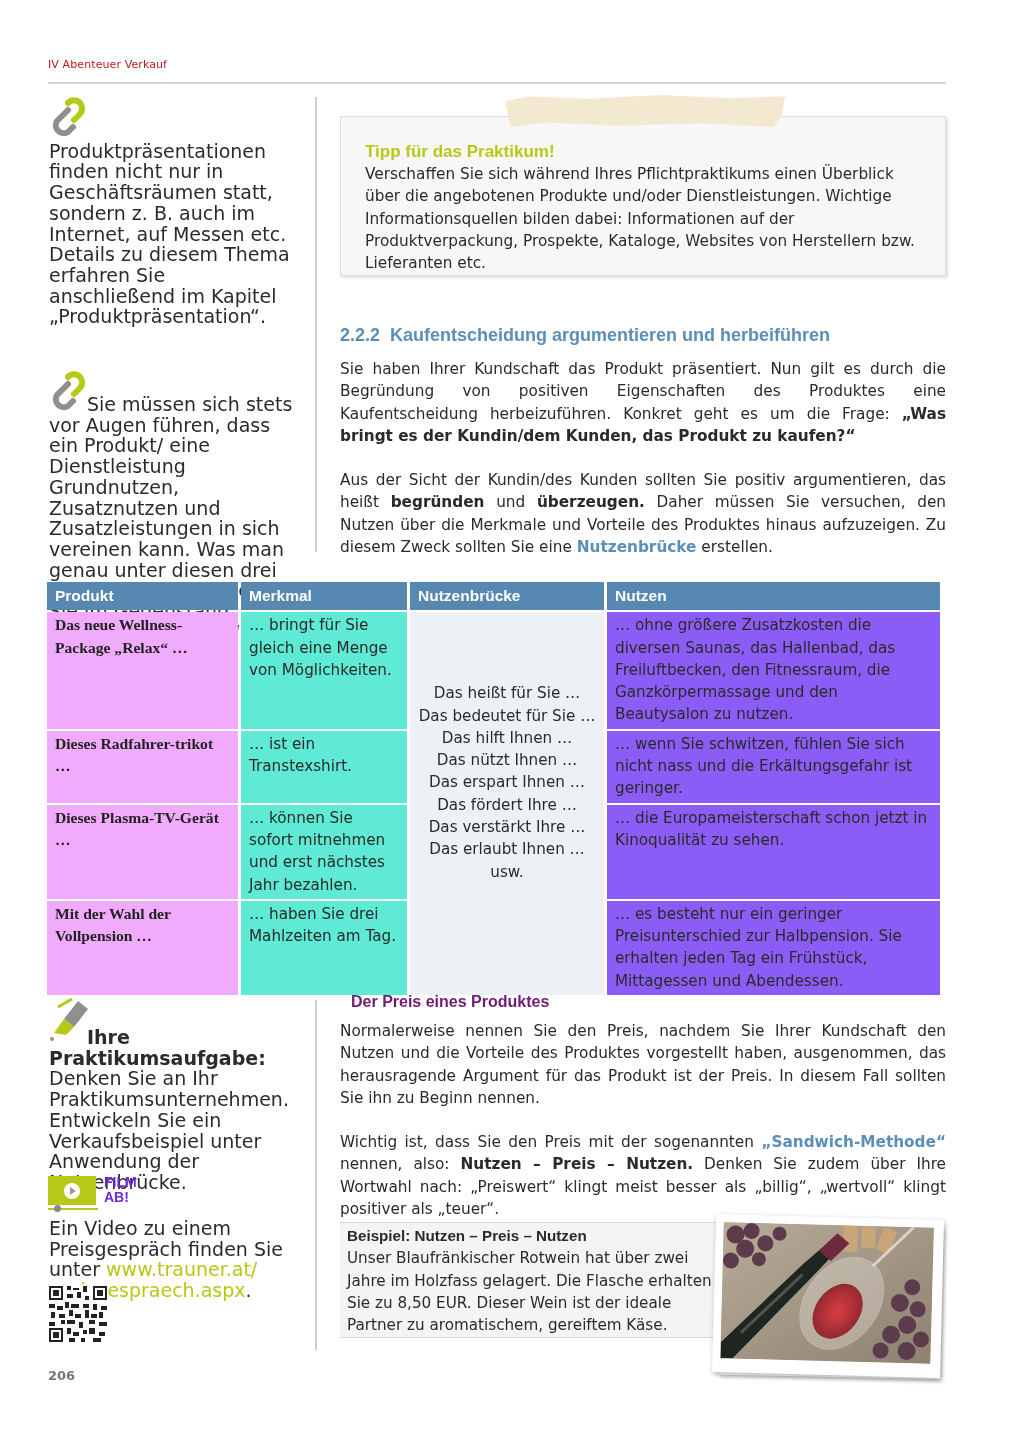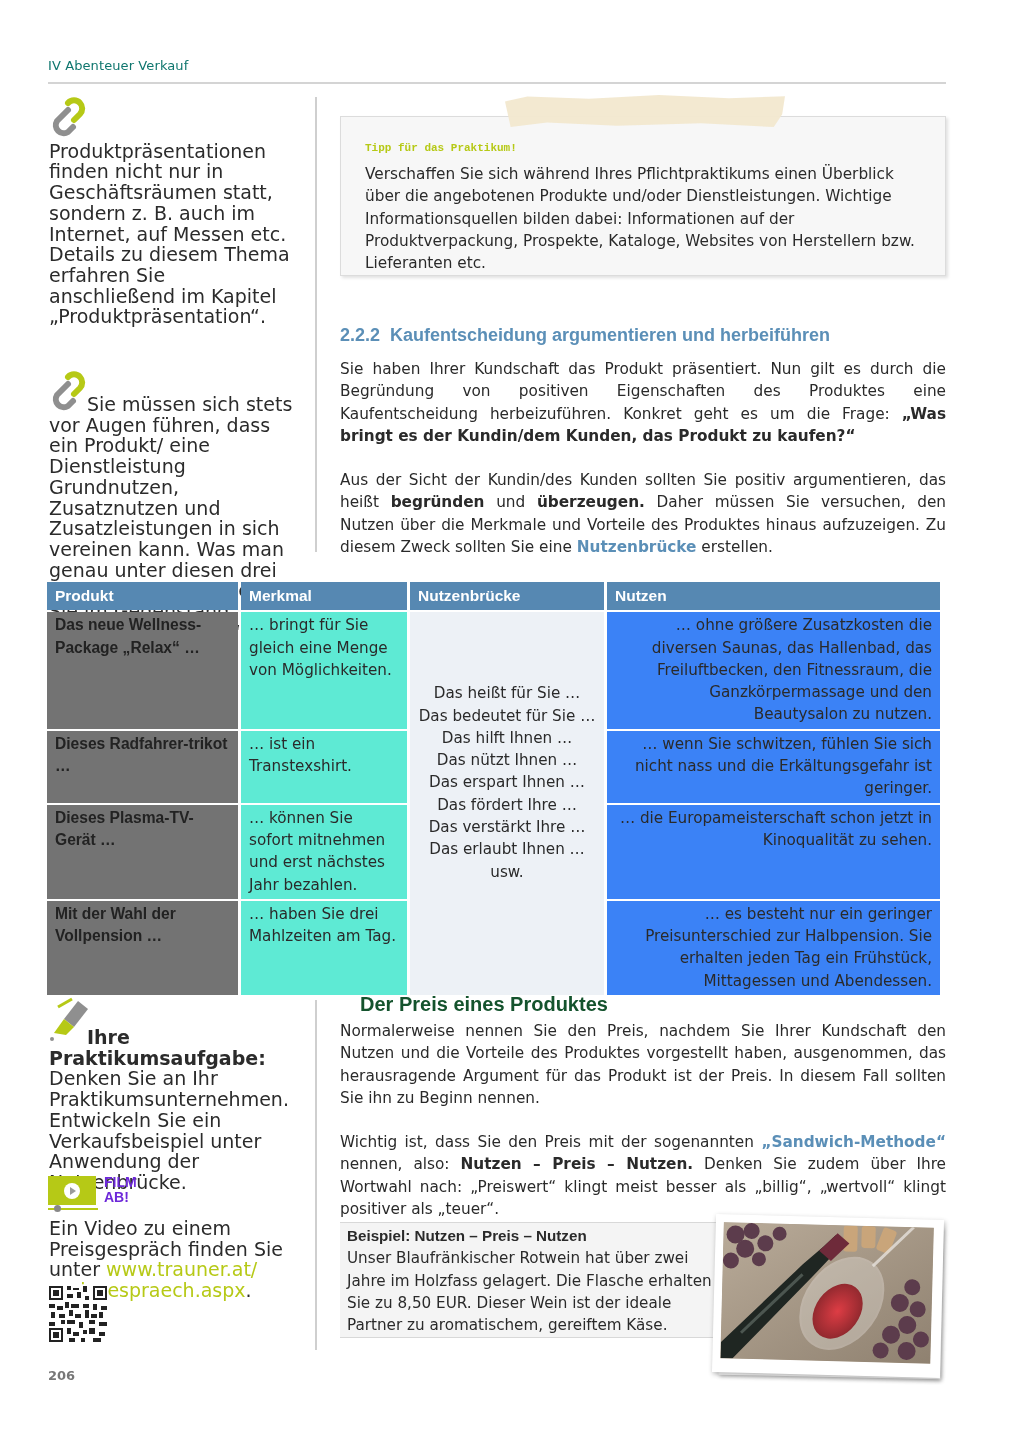--- a/index.html
+++ b/index.html
@@ -1,67 +1,67 @@
 <!DOCTYPE html>
 <html><head>
 <meta charset="utf-8">
 <style>
   html, body { margin: 0; padding: 0; }
   body {
     width: 1018px; height: 1440px; background: #ffffff; position: relative; overflow: hidden;
     font-family: "DejaVu Sans", sans-serif; color: #2a2a2a;
   }
   .abs { position: absolute; }
-  .running-head { left: 48px; top: 58px; font-size: 13px; color: #0f766e; letter-spacing: 0.1px; }
+  .running-head { left: 48px; top: 58px; font-size: 11px; color: #b91c1c; letter-spacing: 0.1px; }
   .head-rule { left: 48px; top: 82px; width: 898px; height: 2px; background: #d4d4d4; }
   .vrule { width: 2px; background: #cfcfcf; }
   .side { left: 49px; width: 246px; font-size: 19px; line-height: 20.7px; color: #2b2b2b; }
   .side p { margin: 0; }
   .indent-icon { display: inline-block; width: 38px; }
   .link-icon { position: absolute; width: 40px; height: 40px; }
   .tip-box {
     left: 340px; top: 116px; width: 604px; height: 158px; background: #f7f7f7;
     border: 1px solid #dcdcdc; box-shadow: 2px 2px 3px rgba(0,0,0,0.12);
   }
   .tape {
     left: 505px; top: 95px; width: 280px; height: 32px; background: #f2e8cf; opacity: 0.95;
     clip-path: polygon(0% 20%, 8% 5%, 30% 12%, 55% 0%, 80% 10%, 100% 4%, 99% 60%, 96% 100%, 70% 88%, 40% 96%, 15% 86%, 2% 100%);
   }
-  .tip-title { left: 365px; top: 142px; font-size: 11px; font-weight: bold; color: #b6c916; font-family: Liberation Mono, monospace; }
+  .tip-title { left: 365px; top: 142px; font-size: 17px; font-weight: bold; color: #b6c916; font-family: Liberation Sans, sans-serif; }
   .tip-body { left: 365px; top: 163px; width: 565px; font-size: 15.3px; line-height: 22.3px; color: #2a2a2a; }
   .sec-title { left: 340px; top: 325px; font-size: 18px; font-weight: bold; color: #5b8fb7; font-family: "Liberation Sans", sans-serif; }
   .sec-title .num { margin-right: 10px; }
   .body-text { left: 340px; width: 606px; font-size: 15.3px; line-height: 22.3px; color: #2a2a2a; text-align: justify; }
   .body-text p { margin: 0; }
   .hl { color: #5b8fb7; font-weight: bold; }
   .green-link { color: #b6c916; }
   table.nb {
     position: absolute; left: 47px; top: 580px; width: 899px; border-collapse: separate; border-spacing: 3px 2px;
     font-size: 15.2px; line-height: 22.3px; margin-left: -3px;
   }
   table.nb th {
     background: #5688b2; color: #ffffff; text-align: left; font-weight: bold; padding: 3px 8px; height: 22px;
     font-family: "Liberation Sans", sans-serif; font-size: 15.5px;
   }
   table.nb td { vertical-align: top; padding: 2px 8px 3px 8px; }
-  td.prod { background: #737373; font-weight: bold; color: #222; width: 175px; font-family: Liberation Sans, sans-serif; font-size: 15.6px; }
+  td.prod { background: #f0abfc; font-weight: bold; color: #222; width: 175px; font-family: Liberation Serif, serif; font-size: 15.6px; }
   td.merk { background: #5eead4; width: 150px; }
   td.bruecke { background: #edf1f6; text-align: center; vertical-align: middle !important; width: 178px; }
-  td.nutzen { background: #3b82f6; text-align: right; }
+  td.nutzen { background: #8b5cf6; }
   .bruecke-line { display: block; }
   .side-task-title { font-weight: bold; }
   .film-badge { left: 48px; top: 1176px; width: 48px; height: 29px; background: #b6c916; }
   .film-badge .play { position: absolute; left: 16px; top: 7px; width: 16px; height: 16px; border-radius: 50%; background: #fff; }
   .film-badge .play::after { content: ""; position: absolute; left: 6px; top: 4px; border-left: 6px solid #9a9a9a; border-top: 4px solid transparent; border-bottom: 4px solid transparent; }
   .film-track { left: 48px; top: 1208px; width: 50px; height: 2px; background: #b6c916; }
   .film-dot { left: 54px; top: 1205px; width: 7px; height: 7px; border-radius: 50%; background: #888; }
   .film-label { left: 104px; top: 1175px; font-size: 14px; line-height: 15px; font-weight: bold; color: #6d28d9; font-family: "Liberation Sans", sans-serif; }
   .qr { left: 49px; top: 1286px; width: 58px; height: 56px; }
   .page-num { left: 48px; top: 1368px; font-size: 13px; color: #777; font-weight: bold; }
-  .price-title { left: 360px; top: 993px; font-size: 20px; font-weight: bold; color: #14532d; font-family: "Liberation Sans", sans-serif; }
+  .price-title { left: 351px; top: 993px; font-size: 16px; font-weight: bold; color: #701a75; font-family: "Liberation Sans", sans-serif; }
   .example-box { left: 340px; top: 1222px; width: 400px; height: 114px; background: #f4f4f4; border-top: 1px solid #d8d8d8; border-bottom: 1px solid #d8d8d8; }
   .example-text { left: 347px; top: 1225px; width: 370px; font-size: 15.2px; line-height: 22.3px; }
   .example-title { font-weight: bold; font-family: "Liberation Sans", sans-serif; }
   .photo-back { left: 720px; top: 1225px; width: 222px; height: 152px; background: #fff; box-shadow: 1px 2px 4px rgba(0,0,0,0.25); transform: rotate(1.2deg); }
   .photo { left: 714px; top: 1217px; width: 228px; height: 158px; background: #fff; box-shadow: 1px 2px 5px rgba(0,0,0,0.3); transform: rotate(1.5deg); }
   .photo-inner { position: absolute; left: 8px; top: 8px; right: 10px; bottom: 14px; overflow: hidden; background: #a89a88; }
 </style>
 </head>
 <body>
 

